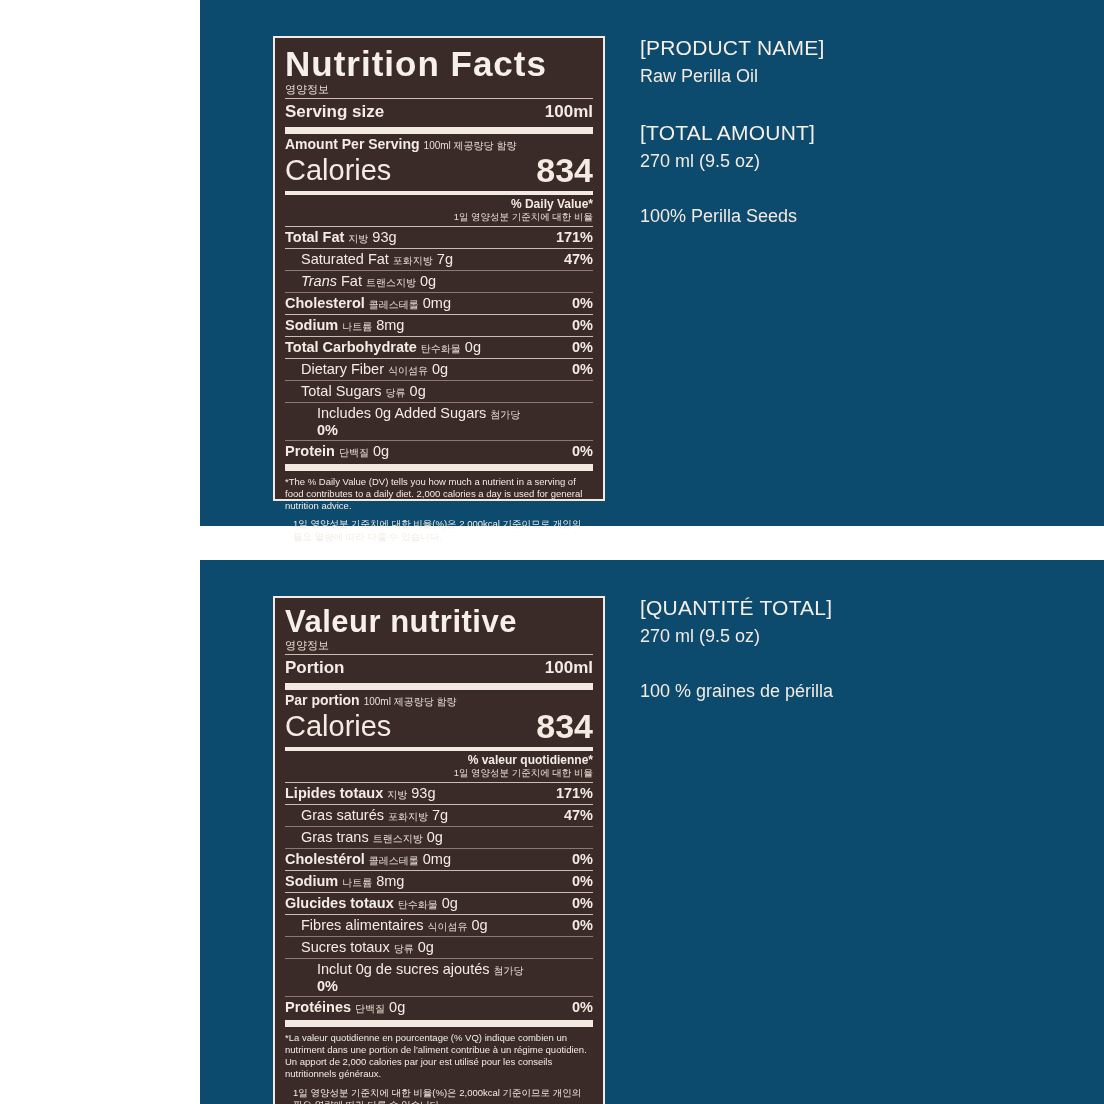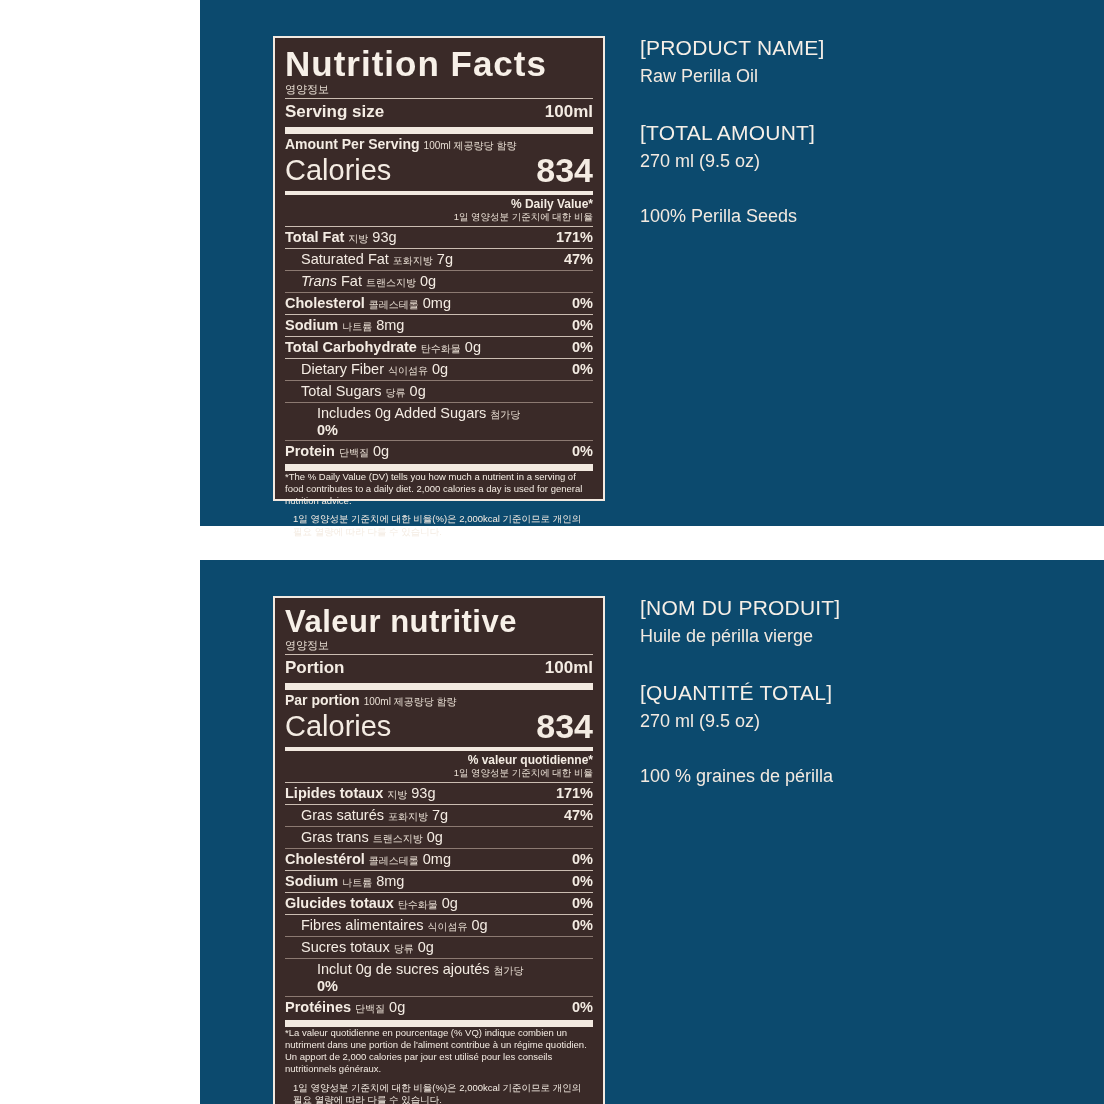--- a/index.html
+++ b/index.html
@@ -89,20 +89,21 @@
     text-align: right;
     font-size: 12px;
     font-weight: bold;
     padding: 2px 0 0 0;
   }
   .dv-kr { text-align: right; font-size: 9.5px; font-weight: normal; padding-bottom: 2px; }
 
   .footnote {
     font-size: 9.5px;
     line-height: 1.28;
+    padding-top: 5px;
   }
   .footnote .star { }
   .footnote p { margin: 0 0 6px 0; }
   .footnote .kr { font-size: 9.5px; }
 
   .side {
     position: absolute;
     color: #f6efe7;
   }
   #side-en { left: 440px; top: 36px; width: 430px; }
@@ -381,24 +382,20 @@
         </div>
       <div class="rule-thick"></div>
       <div class="footnote">
         <p><span class="star">*</span><span>La valeur quotidienne en pourcentage (% VQ) indique combien un nutriment dans une portion de l'aliment contribue à un régime quotidien. Un apport de 2,000 calories par jour est utilisé pour les conseils nutritionnels généraux.</span></p>
         <p class="kr" style="padding-left:8px">1일 영양성분 기준치에 대한 비율(%)은 2,000kcal 기준이므로 개인의 필요 열량에 따라 다를 수 있습니다.</p>
       </div>
     </div>
 
     <div class="side" id="side-fr">
       <div class="group">
-        <h3>[NOM DU PRODUIT]</h3>
-        <p>Huile de périlla vierge</p>
-      </div>
-      <div class="group">
         <h3>[QUANTITÉ TOTAL]</h3>
         <p>270 ml (9.5 oz)</p>
       </div>
       <div class="group">
         <p>100 % graines de périlla</p>
       </div>
     </div>
   </div>
 
 </div>

